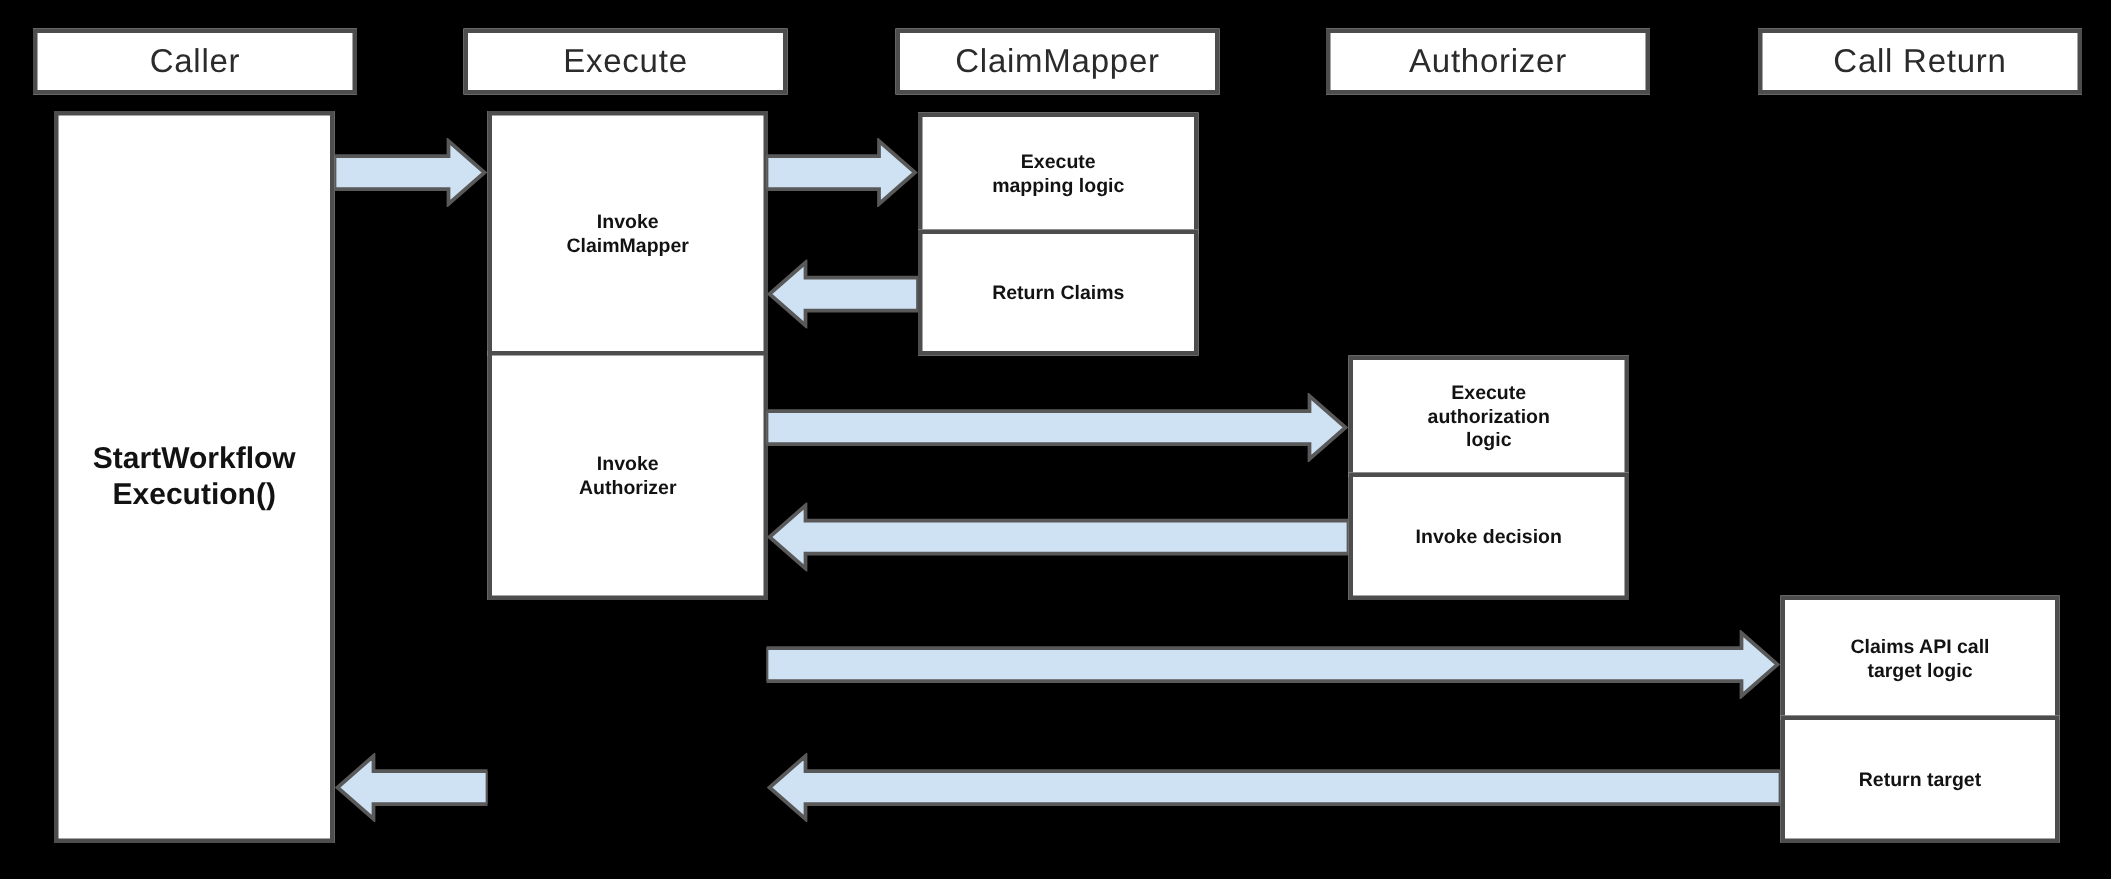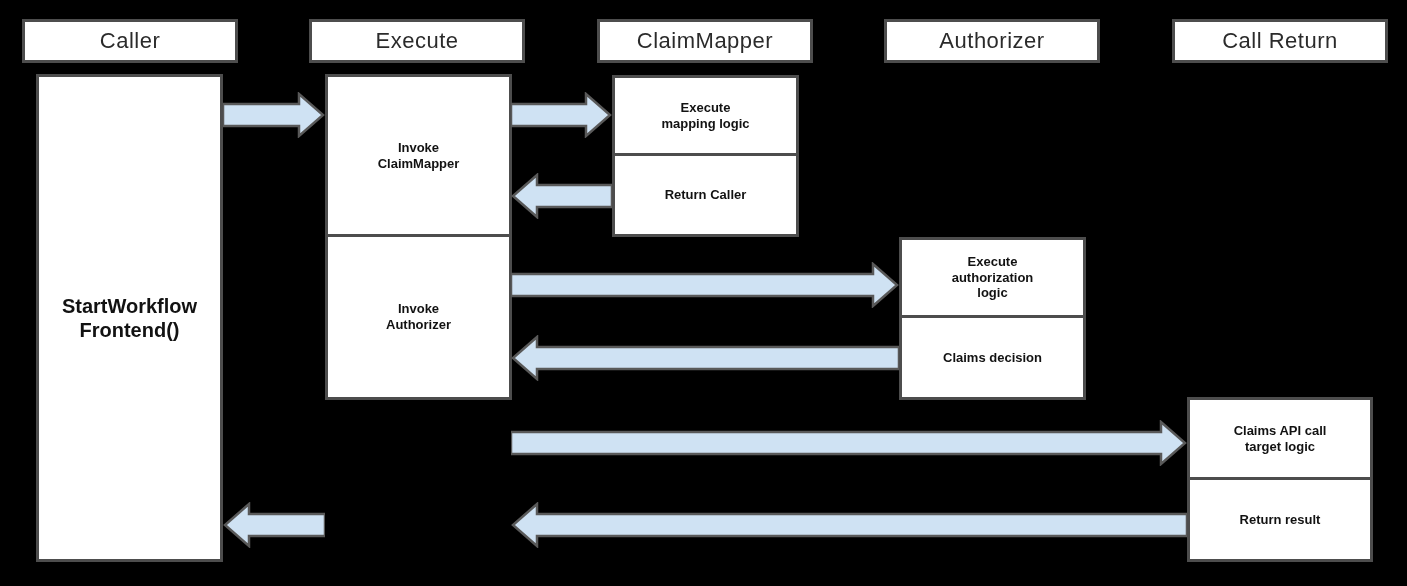--- a/index.html
+++ b/index.html
@@ -59,39 +59,39 @@
 
 <div class="canvas">
 
   <div class="hdr" style="left:22px">Caller</div>
   <div class="hdr" style="left:309px">Execute</div>
   <div class="hdr" style="left:597px">ClaimMapper</div>
   <div class="hdr" style="left:884px">Authorizer</div>
   <div class="hdr" style="left:1172px">Call Return</div>
 
   <div class="box caller-main" style="left:36px; top:74px; width:187px; height:488px">StartWorkflow
-Frontend()</div>
+Execution()</div>
 
   <div class="box step" style="left:325px; top:74px; width:187px; height:163px">Invoke
 ClaimMapper</div>
   <div class="box step" style="left:325px; top:234px; width:187px; height:166px">Invoke
 Authorizer</div>
 
   <div class="box step" style="left:612px; top:75px; width:187px; height:81px">Execute
 mapping logic</div>
-  <div class="box step" style="left:612px; top:153px; width:187px; height:84px">Return Caller</div>
+  <div class="box step" style="left:612px; top:153px; width:187px; height:84px">Return Claims</div>
 
   <div class="box step" style="left:899px; top:237px; width:187px; height:81px">Execute
 authorization
 logic</div>
-  <div class="box step" style="left:899px; top:315px; width:187px; height:85px">Claims decision</div>
+  <div class="box step" style="left:899px; top:315px; width:187px; height:85px">Invoke decision</div>
 
   <div class="box step" style="left:1187px; top:397px; width:186px; height:83px">Claims API call
 target logic</div>
-  <div class="box step" style="left:1187px; top:477px; width:186px; height:85px">Return result</div>
+  <div class="box step" style="left:1187px; top:477px; width:186px; height:85px">Return target</div>
 
   <svg class="arrow" style="left:223px; top:92px" width="102" height="46">
     <polygon points="0,12 76,12 76,2 100,23 76,44 76,34 0,34"></polygon>
   </svg>
 
   <svg class="arrow" style="left:511px; top:92px" width="101" height="46">
     <polygon points="0,12 75,12 75,2 99,23 75,44 75,34 0,34"></polygon>
   </svg>
 
   <svg class="arrow" style="left:511px; top:173px" width="101" height="46">

